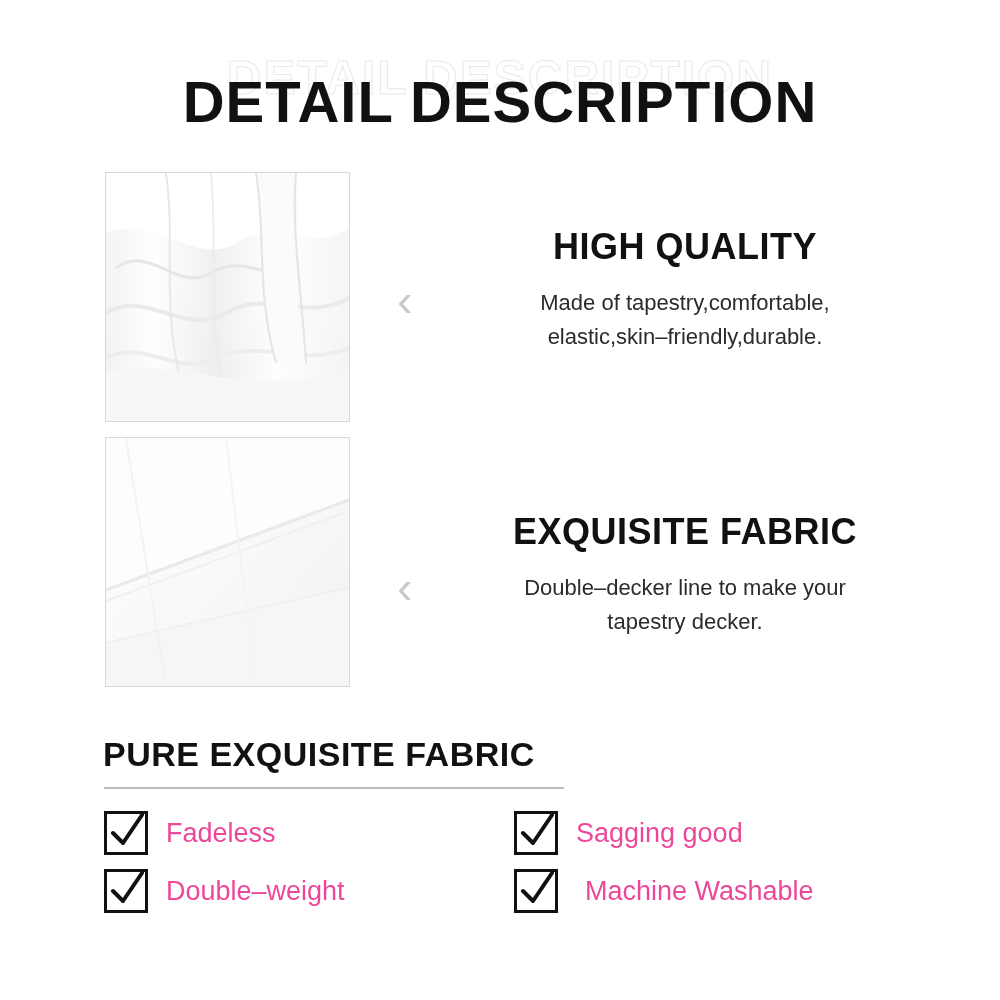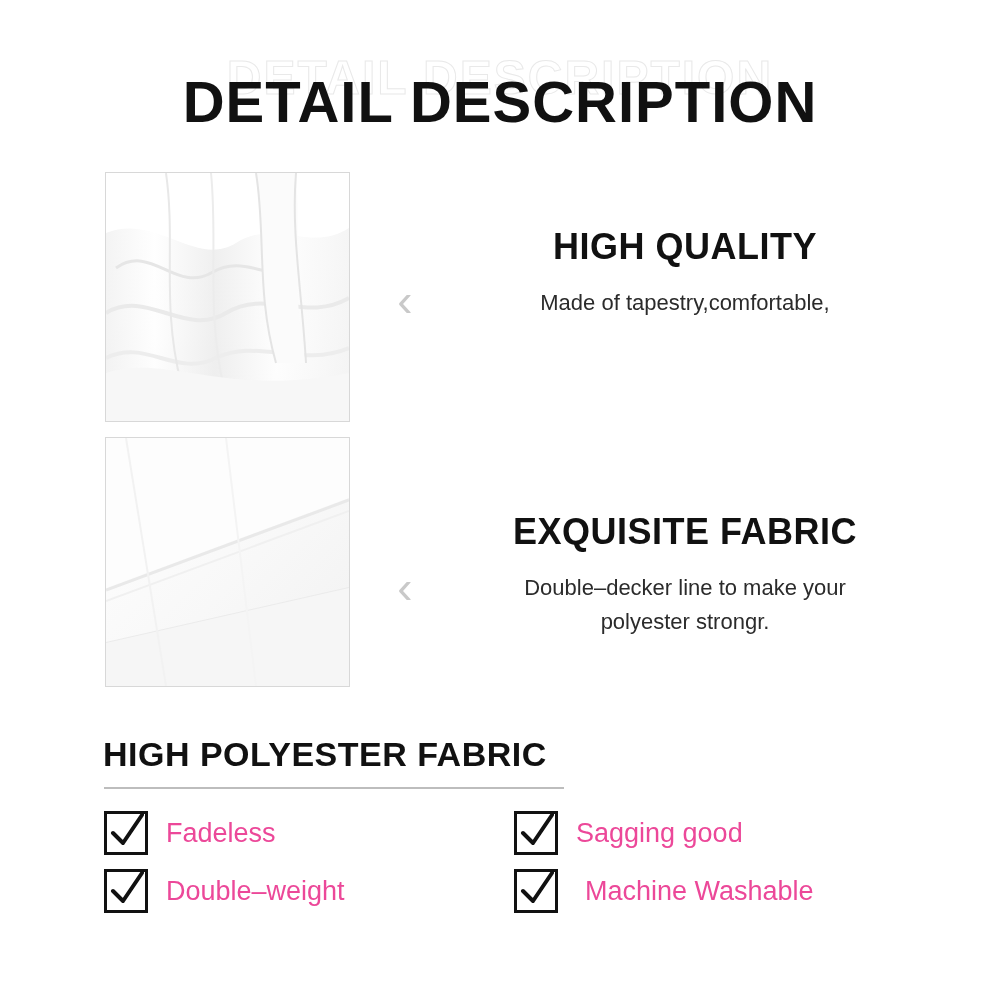--- a/index.html
+++ b/index.html
@@ -214,20 +214,21 @@
       <path d="M0,200 C60,180 120,225 243,200 L243,248 L0,248 Z" fill="#f7f7f7"></path>
     </svg>
   </div>
 
   <div class="arrow">‹</div>
 
   <div class="feature-text">
     <div class="feature-heading">HIGH QUALITY</div>
     <div class="feature-body">
       <div>Made of tapestry,comfortable,</div>
+      <div>elastic,skin–friendly,durable.</div>
     </div>
   </div>
 </div>
 
 <div class="feature feature-2">
 
   <div class="photo">
     <svg class="fabric" viewBox="0 0 243 248" preserveAspectRatio="none">
       <defs>
         <linearGradient id="h1" x1="0" y1="0" x2="1" y2="1">
@@ -247,27 +248,27 @@
       <path d="M120,0 L150,248" stroke="#f4f4f4" stroke-width="2" fill="none"></path>
     </svg>
   </div>
 
   <div class="arrow">‹</div>
 
   <div class="feature-text">
     <div class="feature-heading">EXQUISITE FABRIC</div>
     <div class="feature-body">
       <div>Double–decker line to make your</div>
-      <div>polyester strongr.</div>
+      <div>tapestry decker.</div>
     </div>
   </div>
 </div>
 
 <div class="bottom">
-  <div class="bottom-title">HIGH POLYESTER FABRIC</div>
+  <div class="bottom-title">PURE EXQUISITE FABRIC</div>
   <div class="bottom-rule"></div>
 
   <div class="check-grid">
 
     <div class="check-item c-0">
       <span class="box">
         <svg width="36" height="40" viewBox="0 0 36 40">
           <path d="M4,20 L14,30 L33,2" stroke="#111111" stroke-width="4" fill="none" stroke-linecap="round" stroke-linejoin="round"></path>
         </svg>
       </span>

